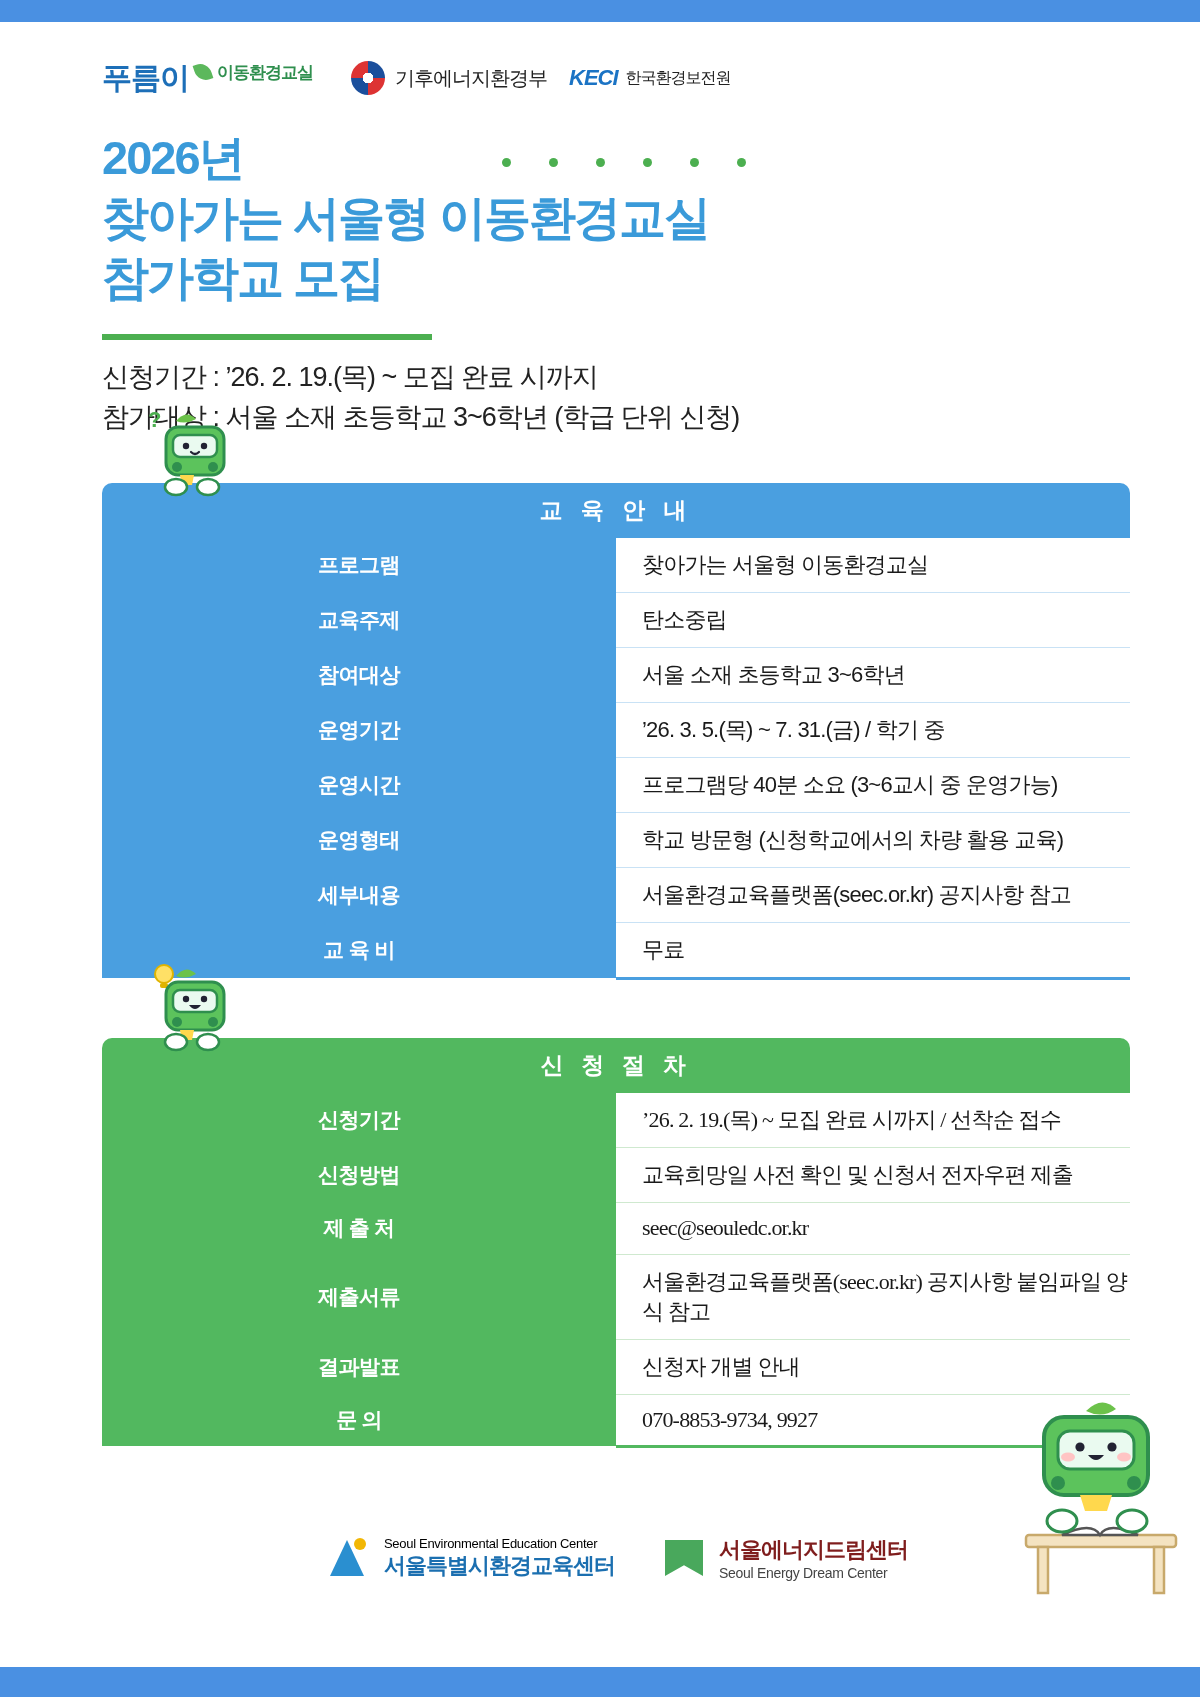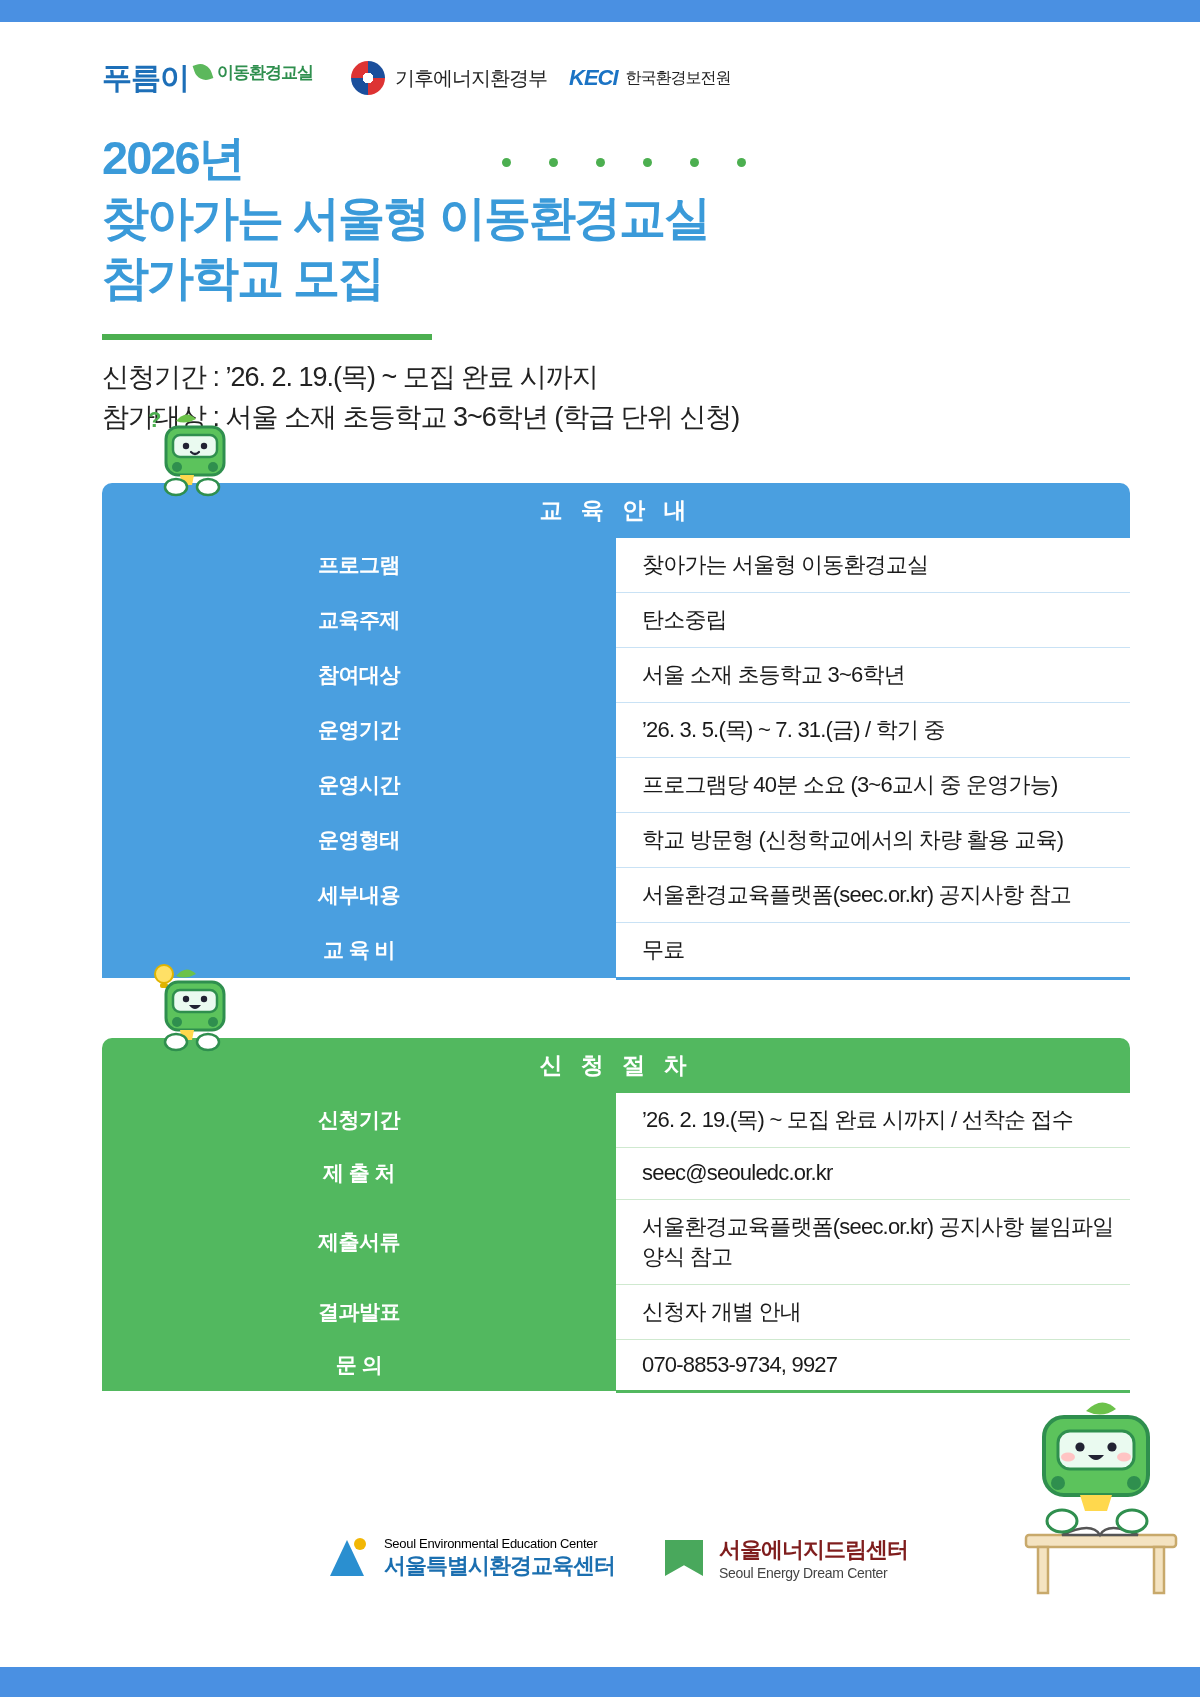--- a/index.html
+++ b/index.html
@@ -249,21 +249,21 @@
         <td class="v">서울환경교육플랫폼(seec.or.kr) 공지사항 참고</td>
       </tr>
       <tr class="row">
         <td class="k spaced">교 육 비</td>
         <td class="v">무료</td>
       </tr>
     </tbody>
       </table>
   </div>
 
-  <div class="table-wrap" style="margin-top:58px;">
+  <div class="table-wrap" style="margin-top:58px;font-family:Liberation Serif, serif;">
     <svg class="mascot" viewBox="0 0 110 104">
       <circle cx="28" cy="14" r="9" fill="#ffe066" stroke="#e0b400" stroke-width="2"></circle>
       <rect x="24" y="23" width="8" height="5" rx="2" fill="#e0b400"></rect>
       <path d="M40 16 q10 -12 20 -2 q-10 6 -20 2z" fill="#6cc24a"></path>
       <rect x="30" y="22" width="58" height="48" rx="12" fill="#5cc35c" stroke="#2f8f4e" stroke-width="3"></rect>
       <rect x="37" y="30" width="44" height="22" rx="7" fill="#eafaf0" stroke="#2f8f4e" stroke-width="2.5"></rect>
       <circle cx="50" cy="39" r="3.2" fill="#223"></circle>
       <circle cx="68" cy="39" r="3.2" fill="#223"></circle>
       <path d="M53 45 q6 8 12 0z" fill="#223"></path>
       <circle cx="41" cy="62" r="5" fill="#2f8f4e"></circle>
@@ -274,20 +274,24 @@
     </svg>
 
     <table class="tbl green">
       <tbody>
           <tr class="hdr">
         <td colspan="2">신 청 절 차</td>
       </tr>
       <tr class="row">
         <td class="k">신청기간</td>
         <td class="v">’26. 2. 19.(목) ~ 모집 완료 시까지 / 선착순 접수</td>
+      </tr>
+      <tr class="row">
+        <td class="k">신청방법</td>
+        <td class="v">교육희망일 사전 확인 및 신청서 전자우편 제출</td>
       </tr>
       <tr class="row">
         <td class="k spaced">제 출 처</td>
         <td class="v">seec@seouledc.or.kr</td>
       </tr>
       <tr class="row">
         <td class="k">제출서류</td>
         <td class="v">서울환경교육플랫폼(seec.or.kr) 공지사항 붙임파일 양식 참고</td>
       </tr>
       <tr class="row">

